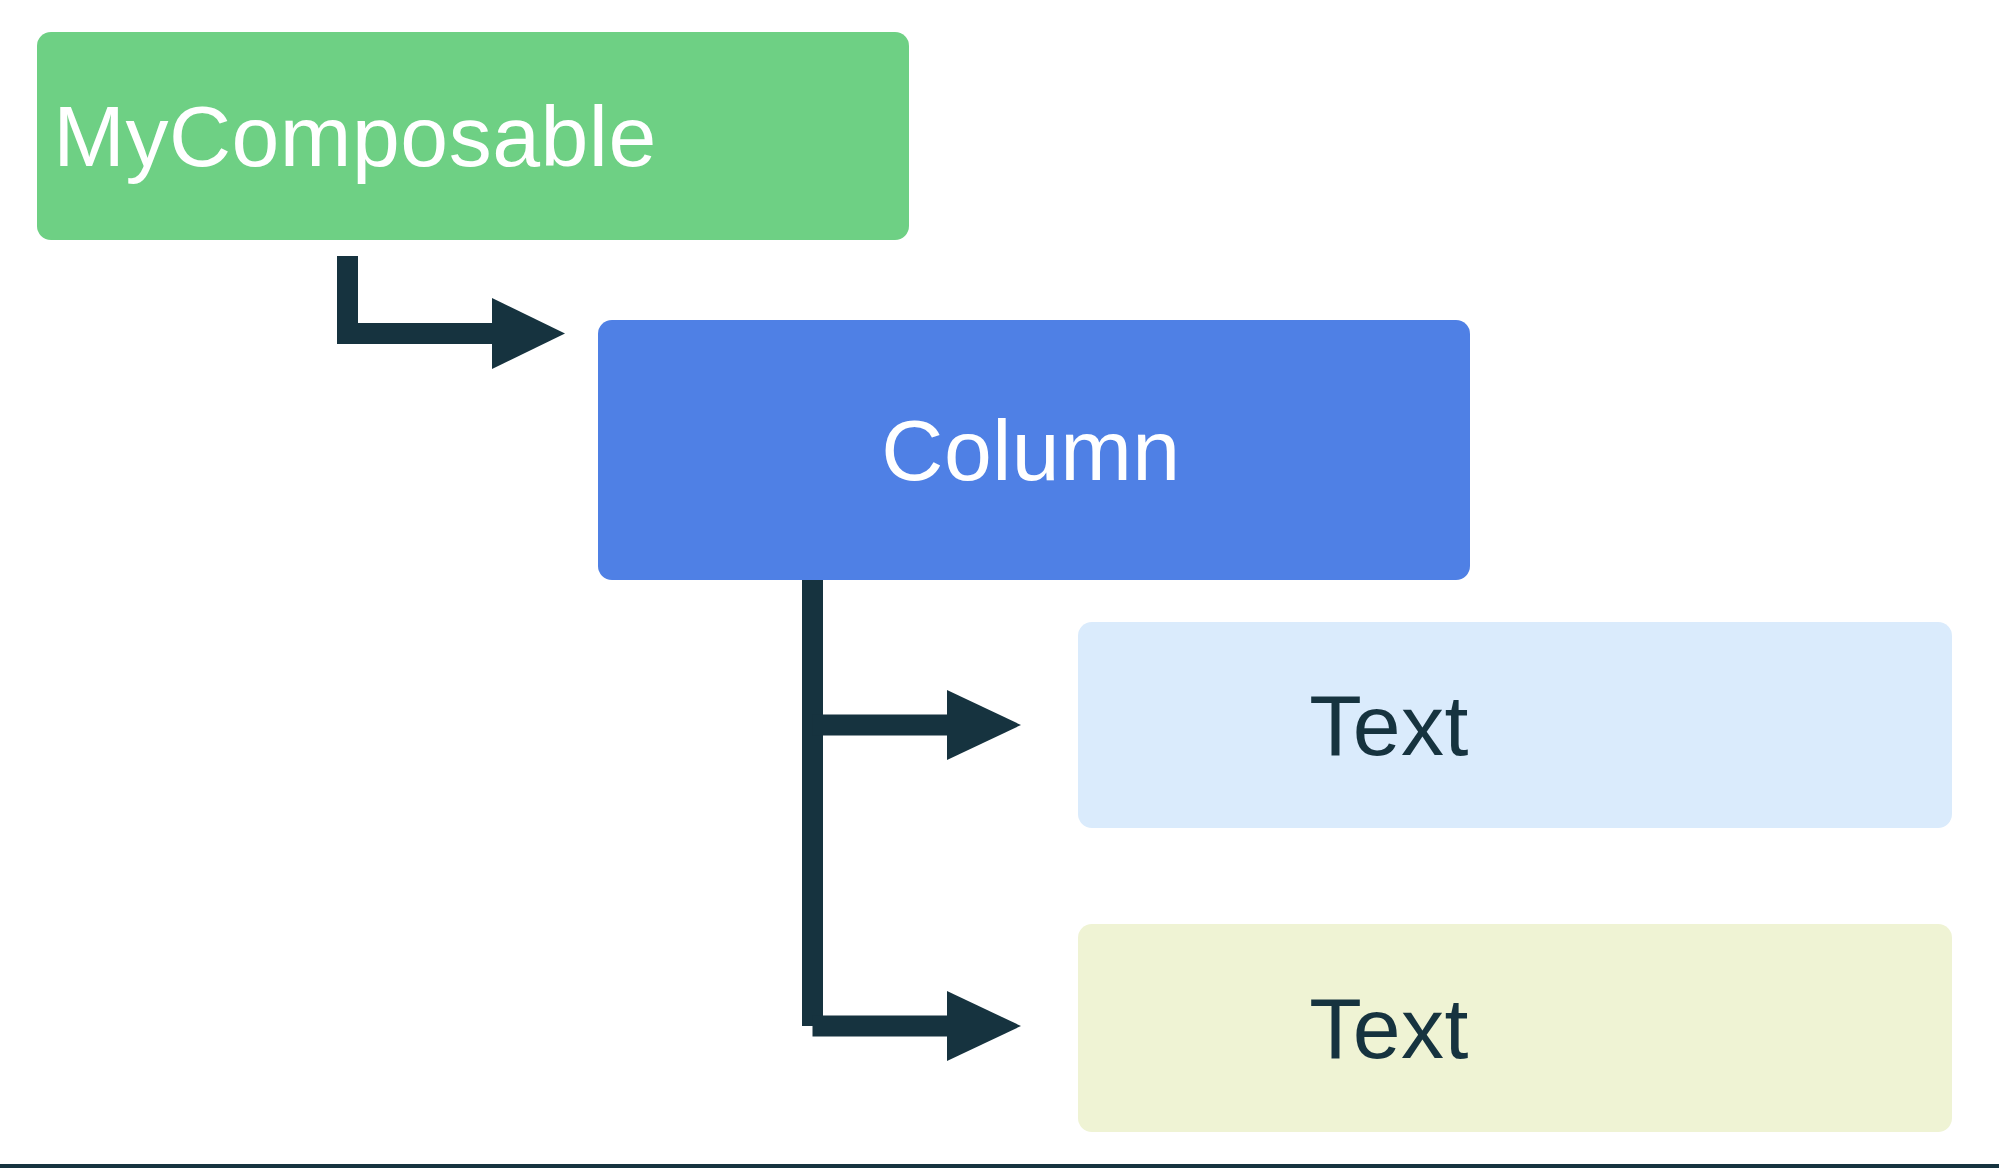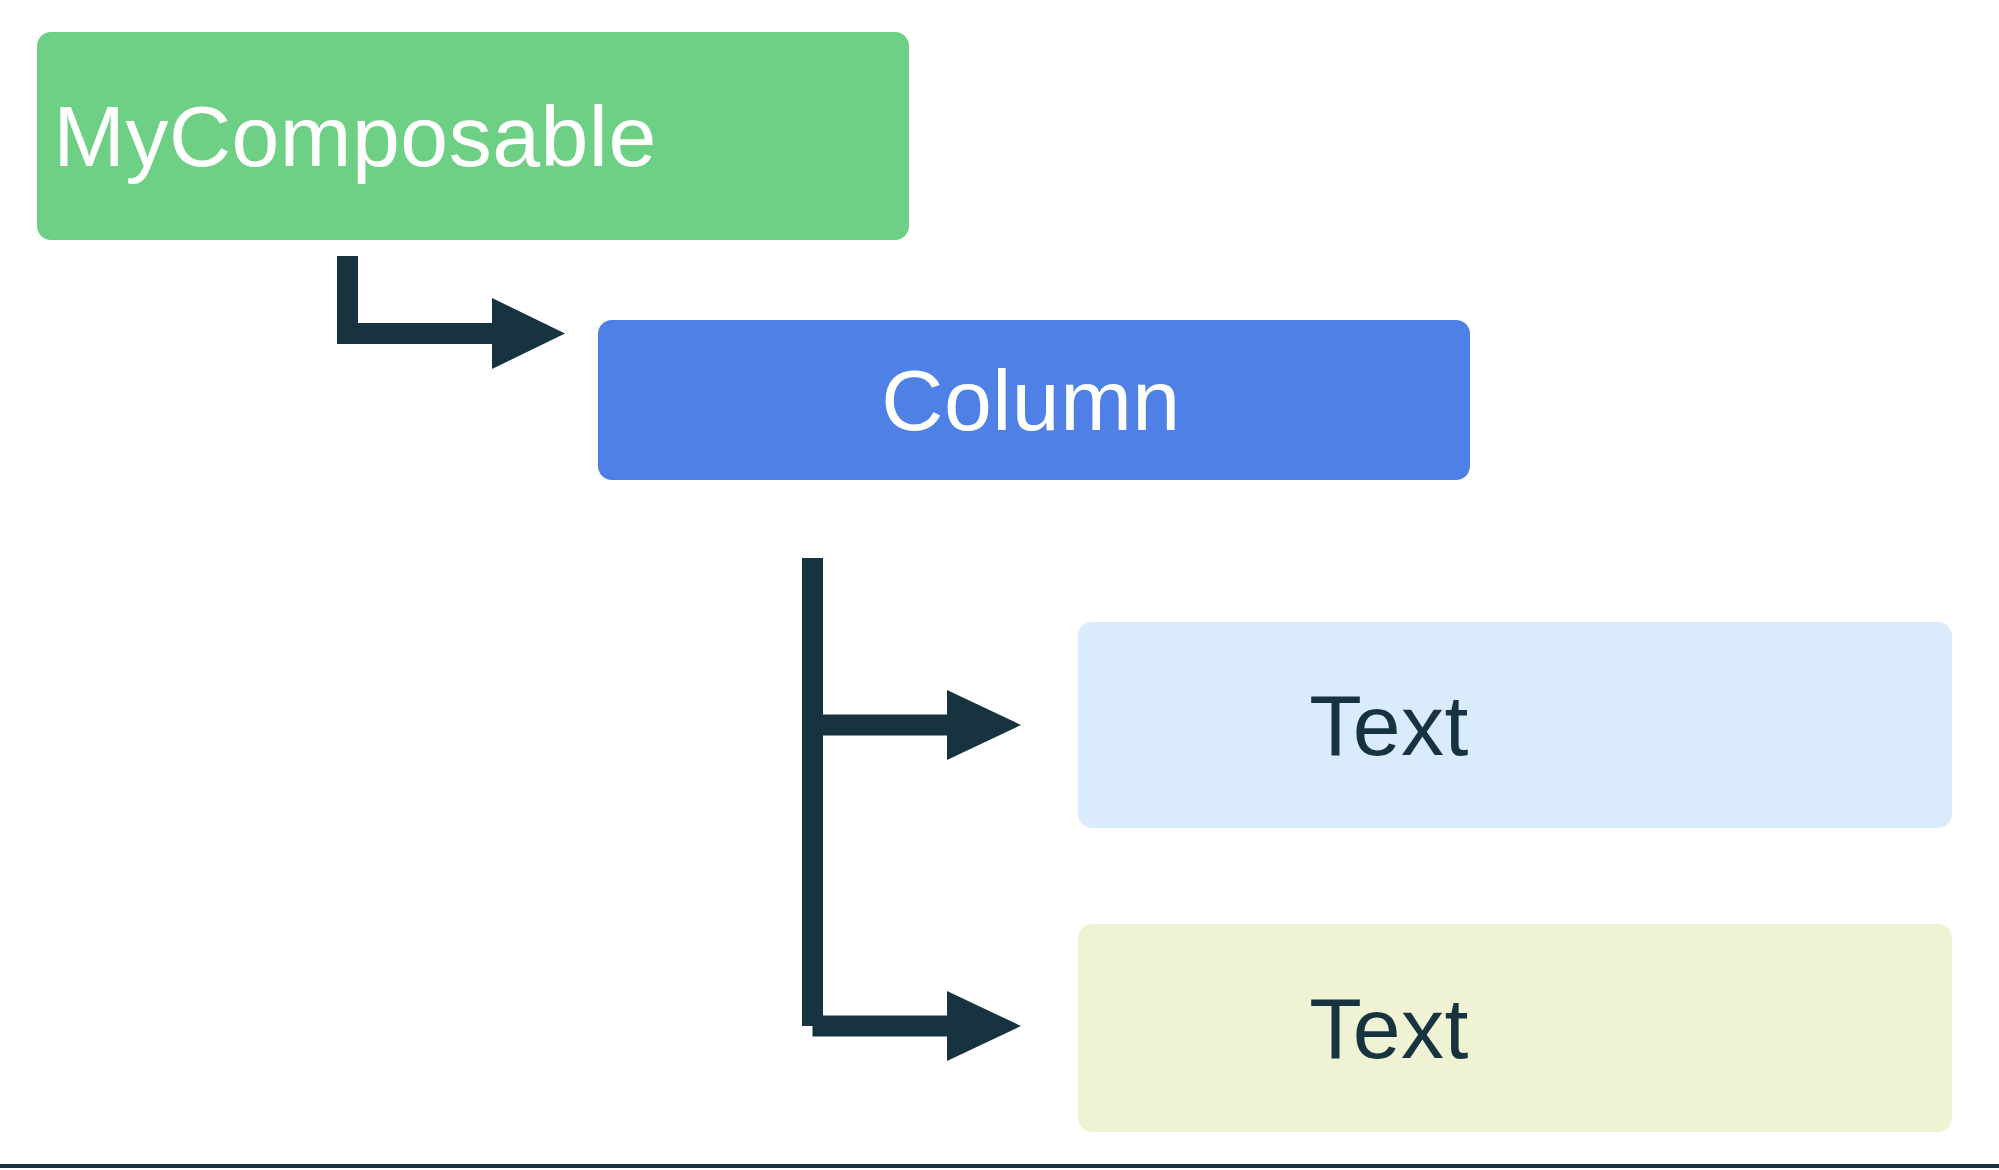--- a/index.html
+++ b/index.html
@@ -48,21 +48,21 @@
     color: #ffffff;
     font-size: 86px;
     transform: translateX(-118px);
   }
 
   
   #node-column {
     left: 598px;
     top: 320px;
     width: 872px;
-    height: 160px;
+    height: 260px;
     background: #4f80e5;
   }
   #node-column .node-label {
     color: #ffffff;
     font-size: 86px;
     transform: translateX(-3px);
   }
 
   
   #node-text-1 {

